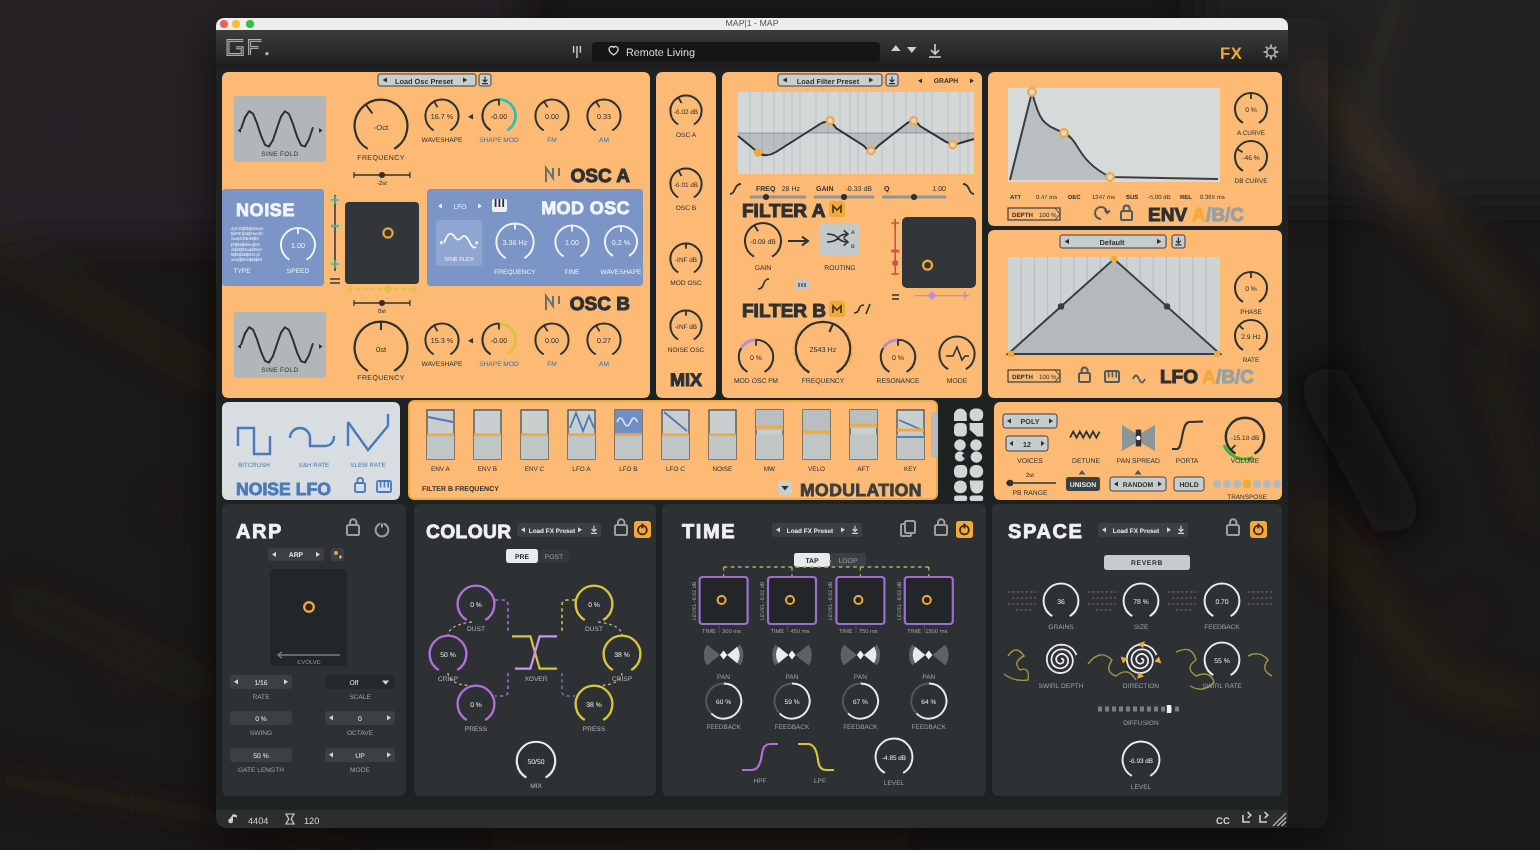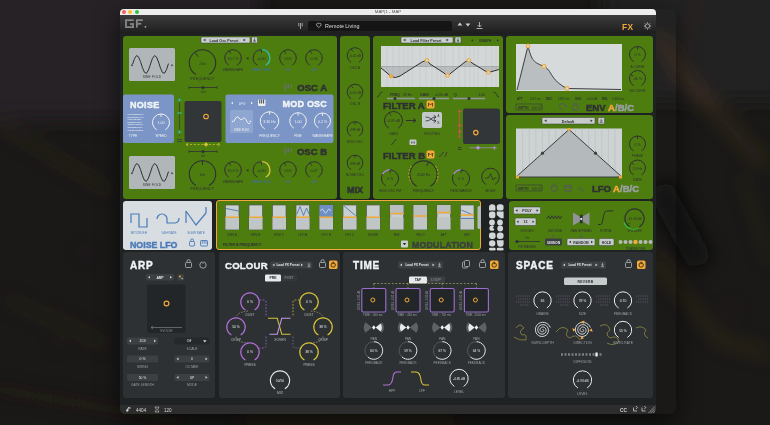--- a/index.html
+++ b/index.html
@@ -1,25 +1,25 @@
 <!DOCTYPE html>
 <html><head><meta charset="utf-8"><style>
 *{margin:0;padding:0;box-sizing:border-box}
 html,body{width:770px;height:425px;overflow:hidden;background:#191817;font-family:"Liberation Sans",sans-serif}
 .abs{position:absolute}
 #stage{position:absolute;left:0;top:0;width:770px;height:425px;overflow:hidden}
 
-#win{position:absolute;left:120px;top:9px;width:556px;height:405px;border-radius:6px;box-shadow:0 8px 24px rgba(0,0,0,.6)}
+#win{position:absolute;left:108px;top:9px;width:556px;height:405px;border-radius:6px;box-shadow:0 8px 24px rgba(0,0,0,.6)}
 #titlebar{position:absolute;left:0;top:0;width:536px;height:5.5px;background:#ededed;border-radius:4px 4px 0 0}
 .tl{position:absolute;top:.7px;width:4.2px;height:4.2px;border-radius:50%}
 #header{position:absolute;left:0;top:5.5px;width:536px;height:19px;background:linear-gradient(#3c3c3c,#1d1d1d)}
 #content{position:absolute;left:0;top:24.5px;width:536px;height:371.5px;background:#1f2223}
 #statusbar{position:absolute;left:0;top:396px;width:536px;height:9px;background:#2d2d2d;border-radius:0 0 5px 5px}
 
-.panel{position:absolute;background:#4d7c0f;border-radius:3px}
+.panel{position:absolute;background:#fdba74;border-radius:3px}
 .dpanel{position:absolute;background:#2e3133;border-radius:3px}
 svg{position:absolute;overflow:visible}
 </style></head>
 <body>
 <div id="stage">
 
   <svg width="770" height="425" style="left:0;top:0">
     <rect width="770" height="425" fill="#1a1918"></rect>
     <g filter="url(#b1)">
       <rect x="-40" y="-40" width="300" height="160" fill="#252428"></rect>

